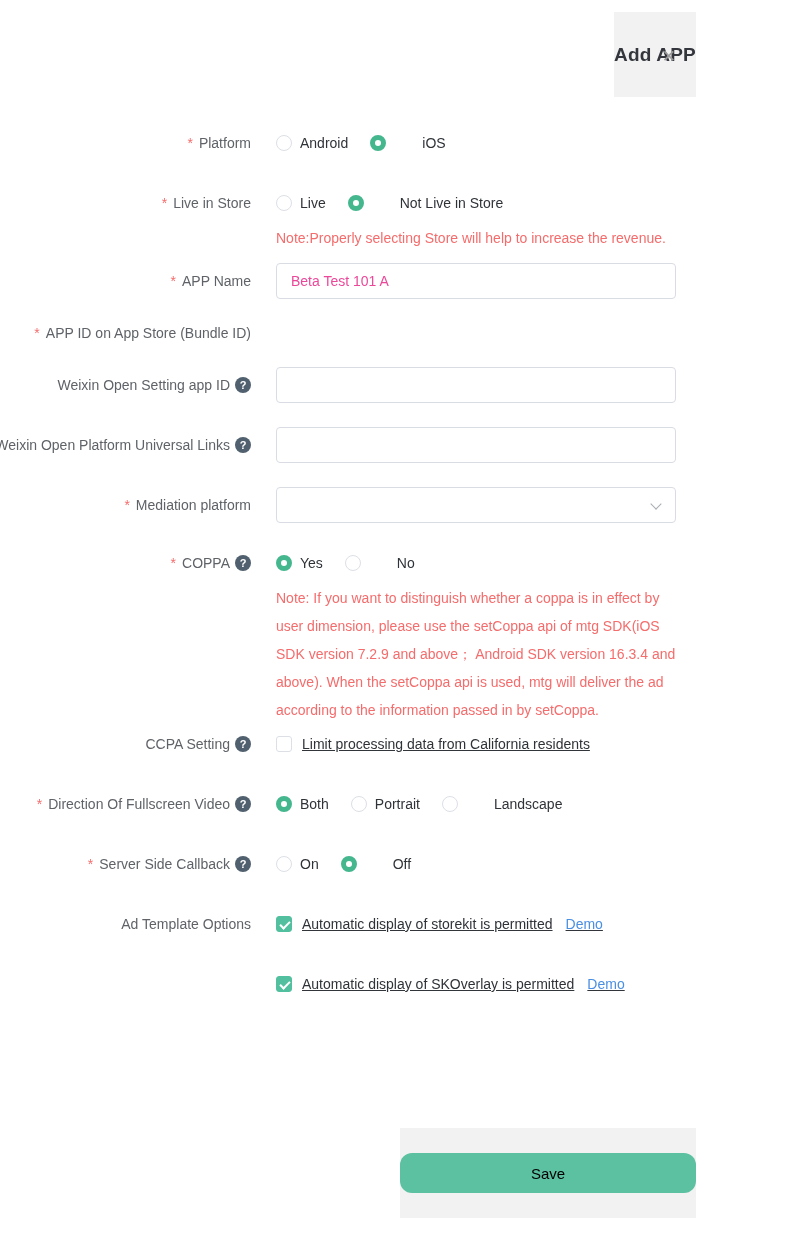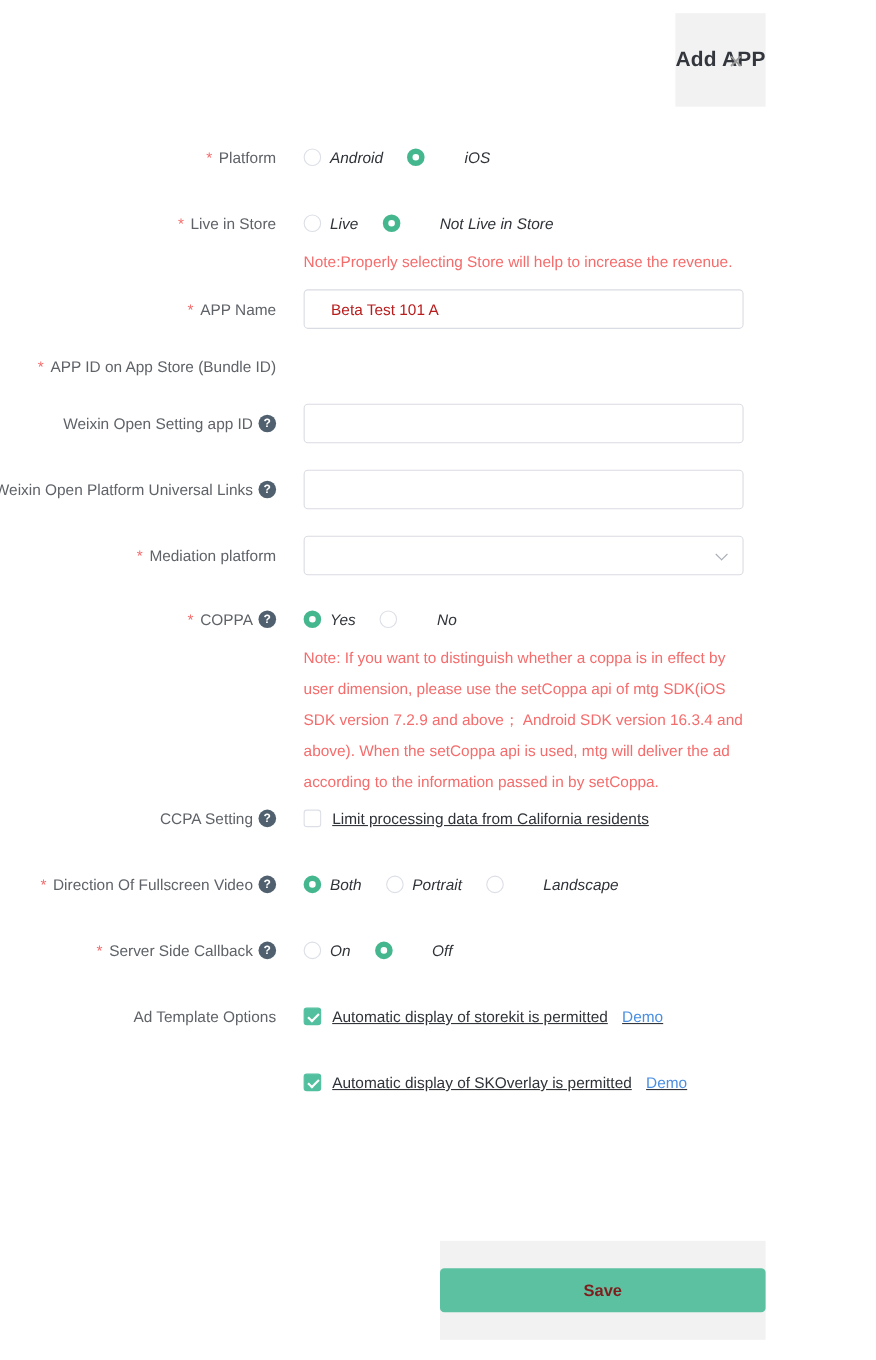--- a/index.html
+++ b/index.html
@@ -42,37 +42,37 @@
   .row-control { margin-left: 25px; width: 420px; }
 
   .help-icon {
     width: 16px; height: 16px; border-radius: 50%;
     background: #50606e; color: #fff;
     font-size: 11px; font-weight: 700; line-height: 16px; text-align: center;
     display: inline-block; cursor: pointer; flex: 0 0 16px;
   }
 
   
-  .option-line { display: flex; align-items: center; height: 20px; font-style: italic; }
+  .option-line { display: flex; align-items: center; height: 20px; }
   .radio-option { display: inline-flex; align-items: center; margin-right: 22px; cursor: pointer; }
   .radio-option:last-child { margin-right: 0; gap: 28px; }
   .radio-circle {
     width: 16px; height: 16px; border-radius: 50%;
     border: 1px solid #dcdfe6; background: #fff; margin-right: 8px; flex: 0 0 16px;
   }
   .radio-circle.checked { border: 5px solid #45b78e; }
   .option-text { font-size: 14px; color: #2f3338; }
 
   
   .text-input, .select-box {
     width: 400px; height: 36px;
     border: 1px solid #d9dce2; border-radius: 4px;
     font-family: "Liberation Sans", "DejaVu Sans", sans-serif;
-    font-size: 14px; color: #b91c1c;
-    padding: 0 24px; background: #fff; outline: none;
+    font-size: 14px; color: #ec4899;
+    padding: 0 14px; background: #fff; outline: none;
   }
   .text-input::placeholder { color: #c0c4cc; }
   .select-box { position: relative; cursor: pointer; }
   .chevron {
     position: absolute; right: 15px; top: 12px;
     width: 8px; height: 8px;
     border-right: 1.5px solid #a8adb5; border-bottom: 1.5px solid #a8adb5;
     transform: rotate(45deg);
   }
 
@@ -101,24 +101,24 @@
   .mb24 { margin-bottom: 24px; }
   .mb11 { margin-bottom: 11px; }
   .mb10 { margin-bottom: 10px; }
 
   .modal-footer {
     height: 90px; background: #f2f2f2;
     display: flex; align-items: center; justify-content: center;
   }
   .save-btn {
     width: 296px; height: 40px;
-    background: #5cc1a1; color: #7f1d1d;
-    border: none; border-radius: 4px;
+    background: #5cc1a1; color: #000000;
+    border: none; border-radius: 12px;
     font-family: "Liberation Sans", "DejaVu Sans", sans-serif;
-    font-size: 15px; font-weight: 700; cursor: pointer;
+    font-size: 15px; font-weight: 400; cursor: pointer;
   }
 </style>
 </head>
 <body>
 
 <div class="screen">
   <div class="top-bar"></div>
 
   <div class="modal-header">
     <div class="modal-title">Add APP</div>

